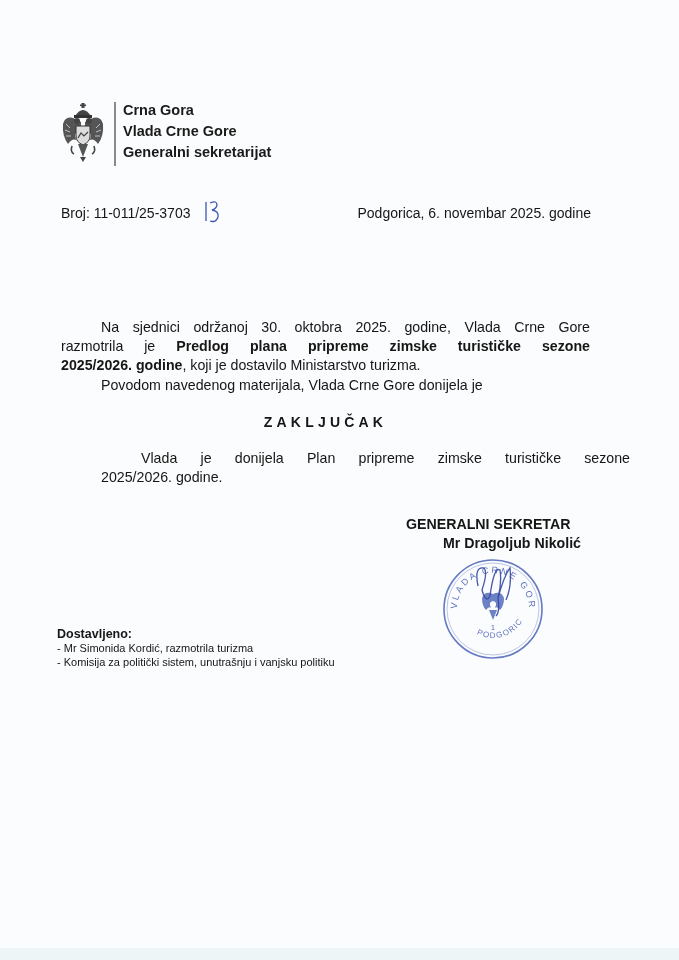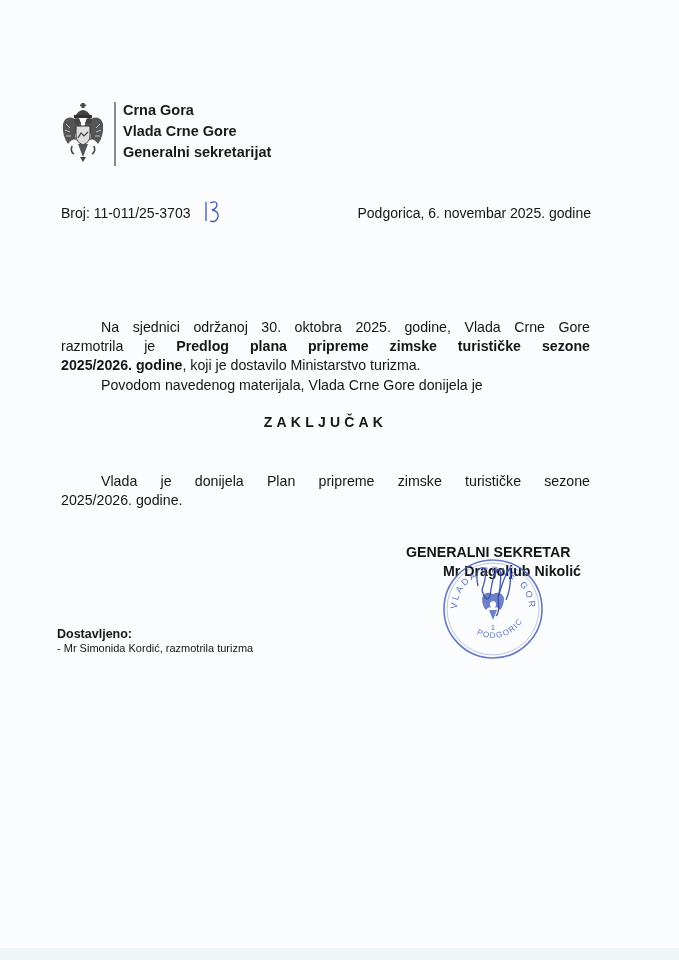--- a/index.html
+++ b/index.html
@@ -34,25 +34,25 @@
   .para1 { top: 318px; text-align: justify; }
   .indent { display: inline-block; width: 40px; }
   .para1 .line { display: block; text-align: justify; text-align-last: justify; }
   .para1 .line.last { text-align-last: left; }
   .para2 { top: 376px; padding-left: 40px; width: 489px; }
   .conclusion-title {
     position: absolute; left: 0; width: 623px; top: 414px; text-align: center;
     font-weight: bold; font-size: 14px; letter-spacing: 4.2px;
   }
   .conclusion-title span { position: relative; left: 14px; }
-  .para3 { top: 472px; }
+  .para3 { top: 449px; margin-left: 40px; }
   .para3 .line { display: block; text-align: justify; text-align-last: justify; }
   .para3 .line.last { text-align-last: left; }
 
-  .signature { position: absolute; left: 400px; top: 515px; width: 200px; text-align: center; font-weight: bold; font-size: 14.2px; line-height: 19px; margin-top: 28px; }
+  .signature { position: absolute; left: 400px; top: 515px; width: 200px; text-align: center; font-weight: bold; font-size: 14.2px; line-height: 19px; }
   .signature .title { text-align: left; position: relative; left: 6px; }
   .signature .name { position: relative; left: 12px; }
   .stamp { position: absolute; left: 440px; top: 556px; width: 106px; height: 106px; }
 
   .distribution { position: absolute; left: 57px; top: 596px; font-size: 11px; line-height: 13.5px; white-space: nowrap; margin-top: 31px; }
   .distribution .heading { font-weight: bold; font-size: 12.5px; line-height: 15px; }
 </style>
 </head>
 <body>
 
@@ -137,16 +137,17 @@
 
     <path d="M53 38 Q45 34 42 42 Q42 50 46 54 Q49 50 51 52 Q48 46 53 45 Q58 46 55 52 Q57 50 60 54 Q64 50 64 42 Q61 34 53 38 Z" fill="#4a63b8" opacity="0.8"></path>
     <path d="M49 54 L53 64 L57 54 Z" fill="#4a63b8" opacity="0.8"></path>
 
     <path d="M38 30 Q34 10 44 12 Q48 16 42 34 Q46 48 50 40 Q54 10 60 14 Q62 26 58 42 Q64 20 70 12 Q72 30 66 44 M58 42 Q60 56 56 60" stroke="#3347a0" stroke-width="1.3" fill="none" opacity="0.9"></path>
   </svg>
 
   <div class="distribution">
     <div class="heading">Dostavljeno:</div>
     <div>- Mr Simonida Kordić, razmotrila turizma</div>
+    <div>- Komisija za politički sistem, unutrašnju i vanjsku politiku</div>
   </div>
 
 </div>
 <div class="bottom-strip"></div>
 
 </body></html>

